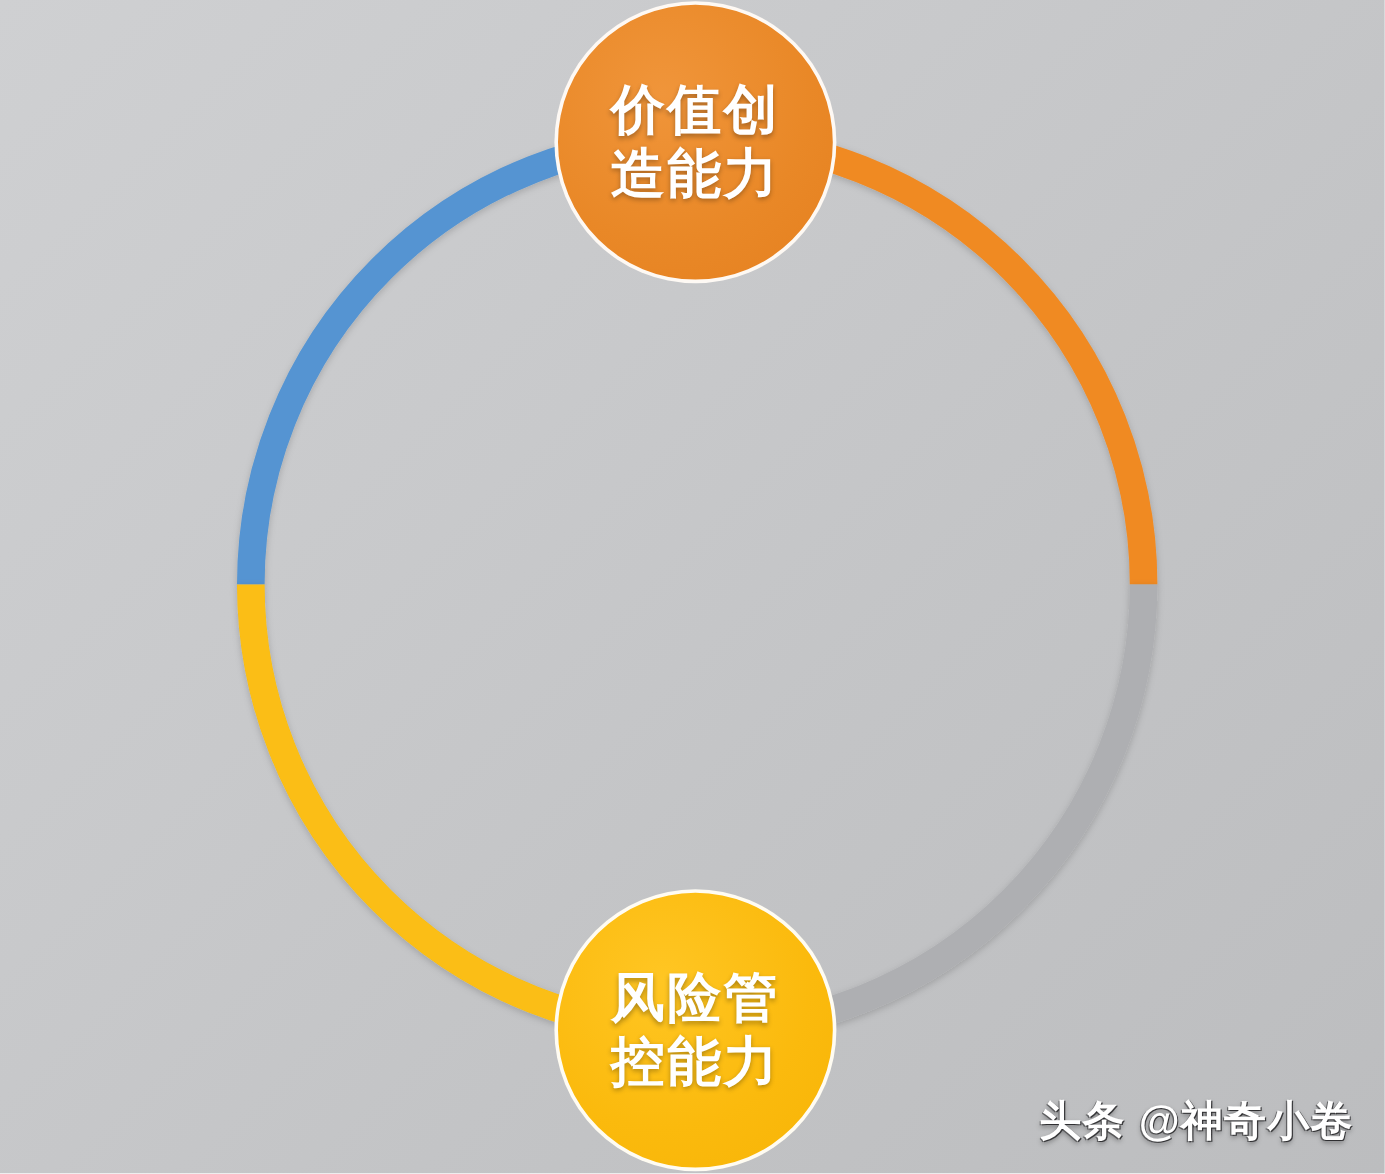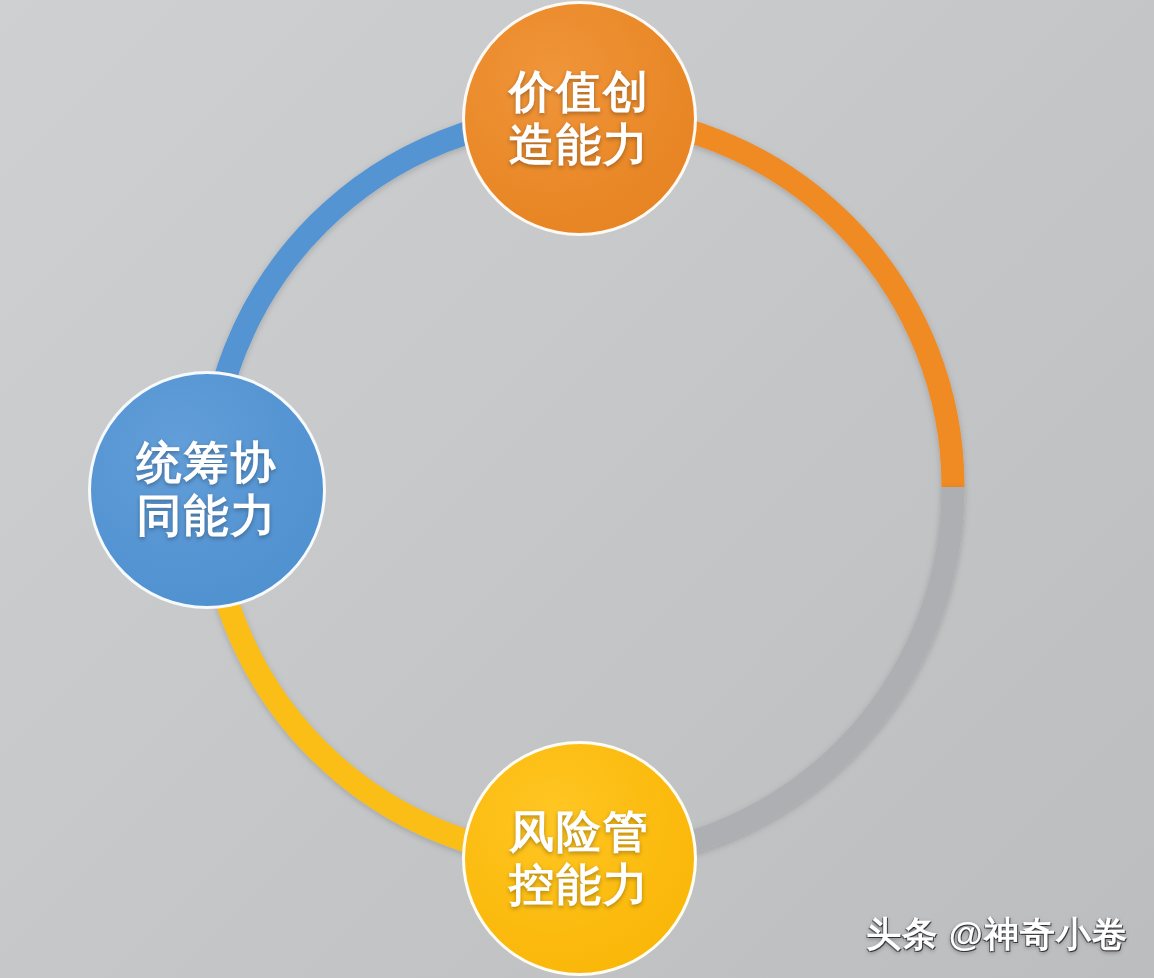--- a/index.html
+++ b/index.html
@@ -150,20 +150,16 @@
     <span class="label">价值创
 造能力</span>
   </div>
 
 
   <div class="node" id="node-bottom">
     <span class="label">风险管
 控能力</span>
   </div>
 
-  <div class="node" id="node-left">
-    <span class="label">统筹协
-同能力</span>
-  </div>
 
   <div id="watermark">头条 @神奇小卷</div>
 
 </div>
 
 </body></html>

